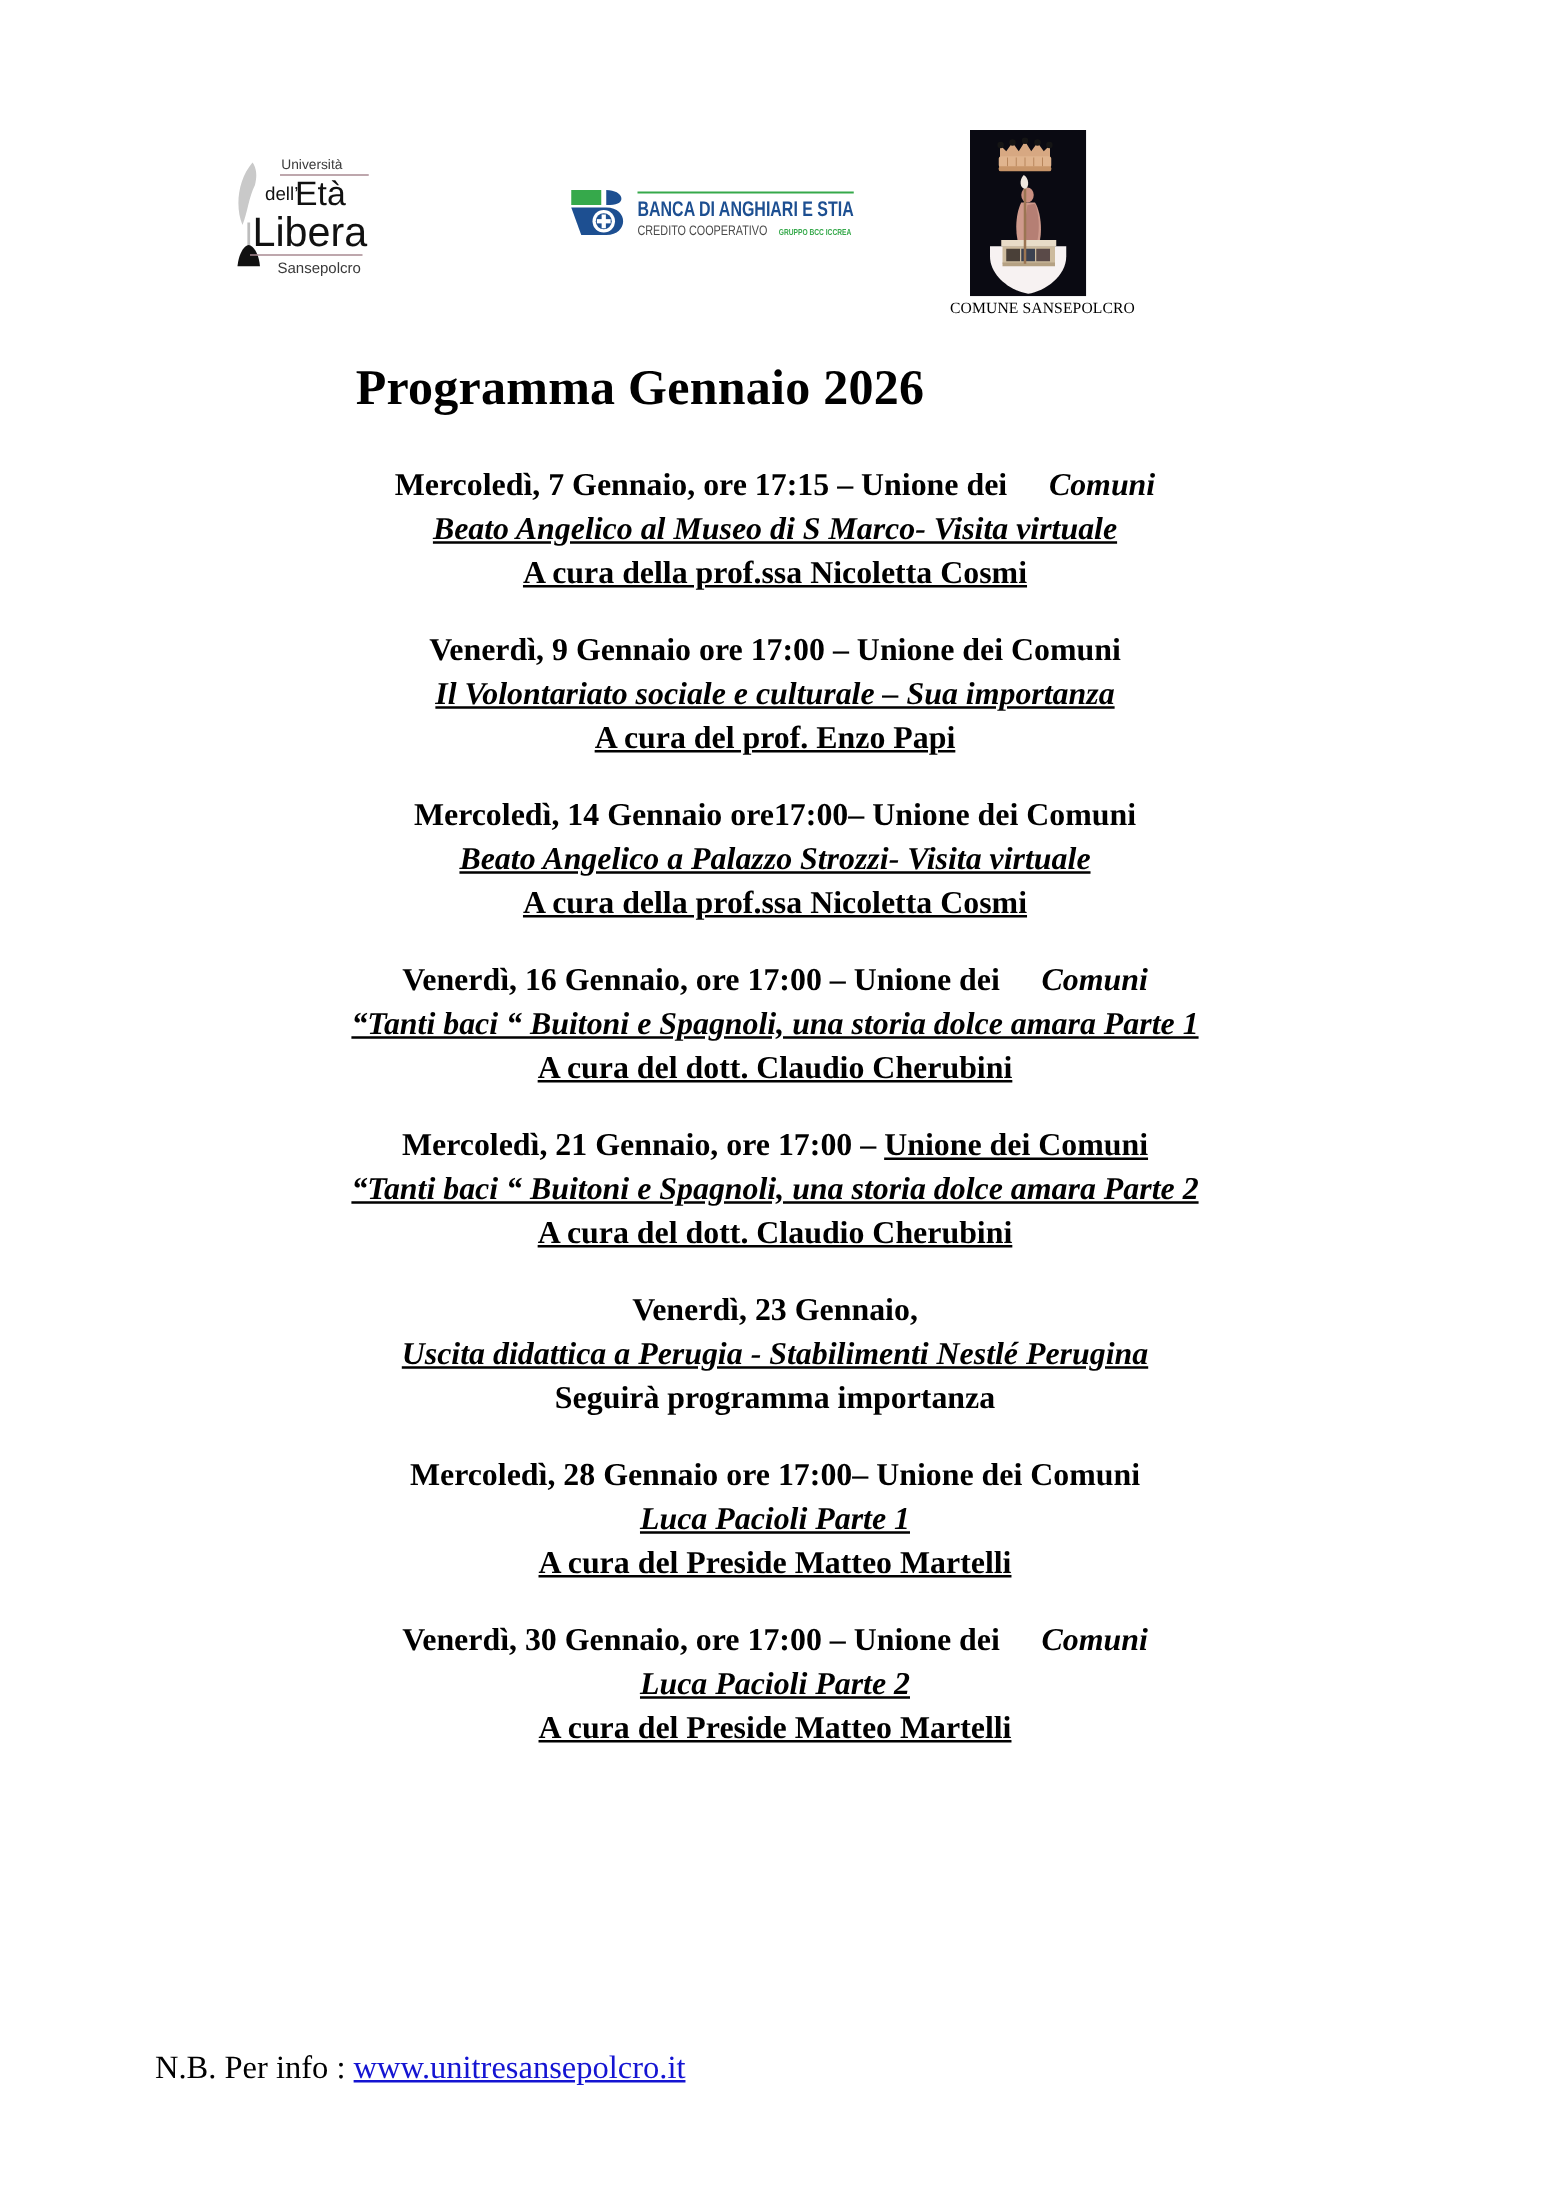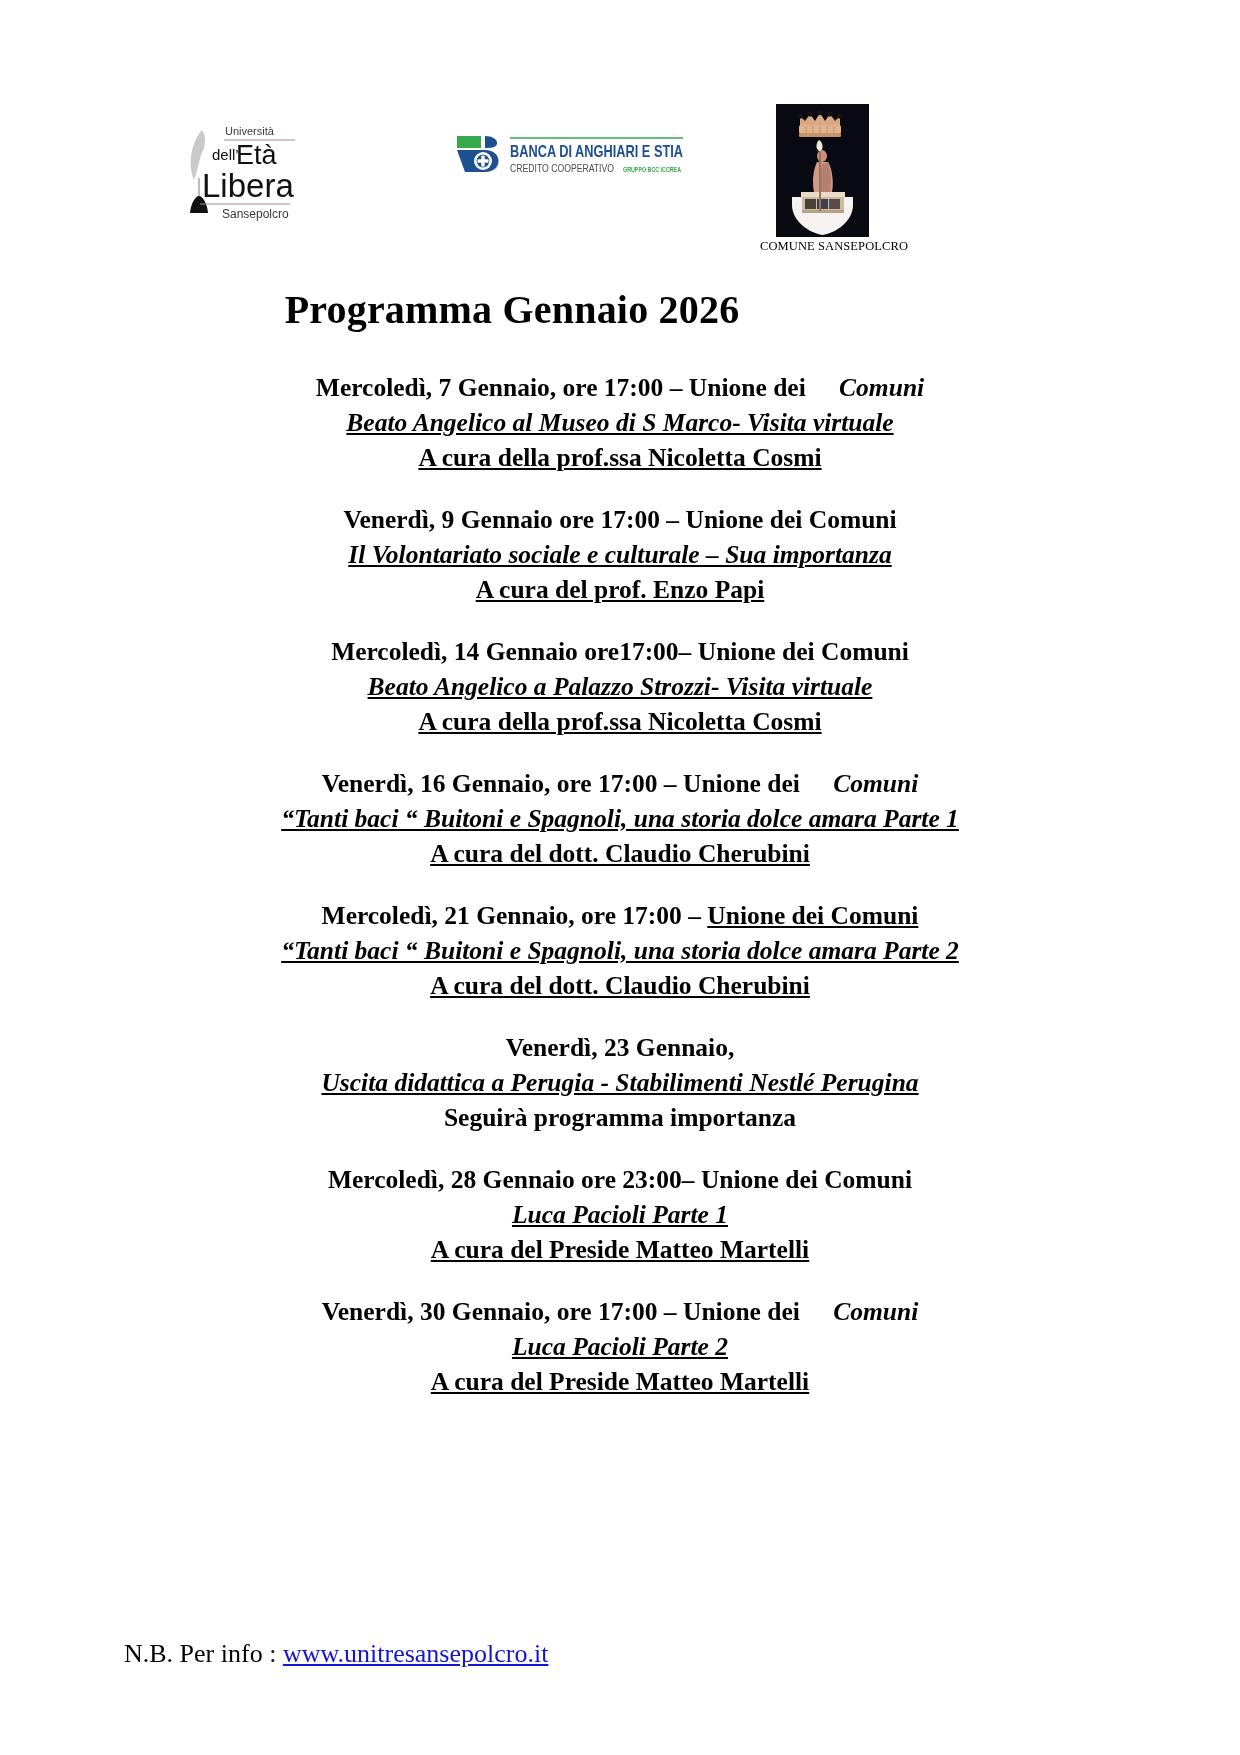--- a/index.html
+++ b/index.html
@@ -41,21 +41,21 @@
     top: 22px;
     width: 120px;
     height: 105px;
   }
   .logo-unitre svg { display: block; }
 
   
   .logo-bank {
     position: absolute;
     left: 455px;
-    top: 36px;
+    top: 52px;
     width: 230px;
     height: 46px;
   }
   .logo-bank svg { display: block; }
 
   
   .logo-comune {
     position: absolute;
     left: 760px;
     top: 8px;
@@ -227,21 +227,21 @@
       </svg>
       <span class="crest-caption">COMUNE SANSEPOLCRO</span>
     </div>
   </div>
 
   <div class="doc-title">Programma Gennaio 2026</div>
 
   <div class="program">
 
     <div class="event">
-      <div class="line when"><span>Mercoledì, 7 Gennaio, ore 17:00 – Unione dei </span><span class="ital">Comuni</span></div>
+      <div class="line when"><span>Mercoledì, 7 Gennaio, ore 17:15 – Unione dei </span><span class="ital">Comuni</span></div>
       <div class="line topic"> Beato Angelico al Museo di S Marco- Visita virtuale</div>
       <div class="line by">A cura della prof.ssa Nicoletta Cosmi</div>
     </div>
 
     <div class="event">
       <div class="line when">Venerdì, 9 Gennaio ore 17:00 – Unione dei Comuni</div>
       <div class="line topic">Il Volontariato sociale e culturale – Sua importanza</div>
       <div class="line by"> A cura del prof. Enzo Papi</div>
     </div>
 
@@ -263,21 +263,21 @@
       <div class="line by">A cura del dott. Claudio Cherubini</div>
     </div>
 
     <div class="event">
       <div class="line when">Venerdì, 23 Gennaio,</div>
       <div class="line topic">Uscita didattica a Perugia - Stabilimenti Nestlé Perugina</div>
       <div class="line by nounder">Seguirà programma importanza</div>
     </div>
 
     <div class="event">
-      <div class="line when">Mercoledì, 28 Gennaio ore 23:00–  Unione dei Comuni</div>
+      <div class="line when">Mercoledì, 28 Gennaio ore 17:00–  Unione dei Comuni</div>
       <div class="line topic">Luca Pacioli Parte 1</div>
       <div class="line by">A cura del Preside Matteo Martelli</div>
     </div>
 
     <div class="event">
       <div class="line when"><span>Venerdì, 30 Gennaio, ore 17:00 – Unione dei </span><span class="ital">Comuni</span></div>
       <div class="line topic">Luca Pacioli Parte 2</div>
       <div class="line by">A cura del Preside Matteo Martelli</div>
     </div>
 

